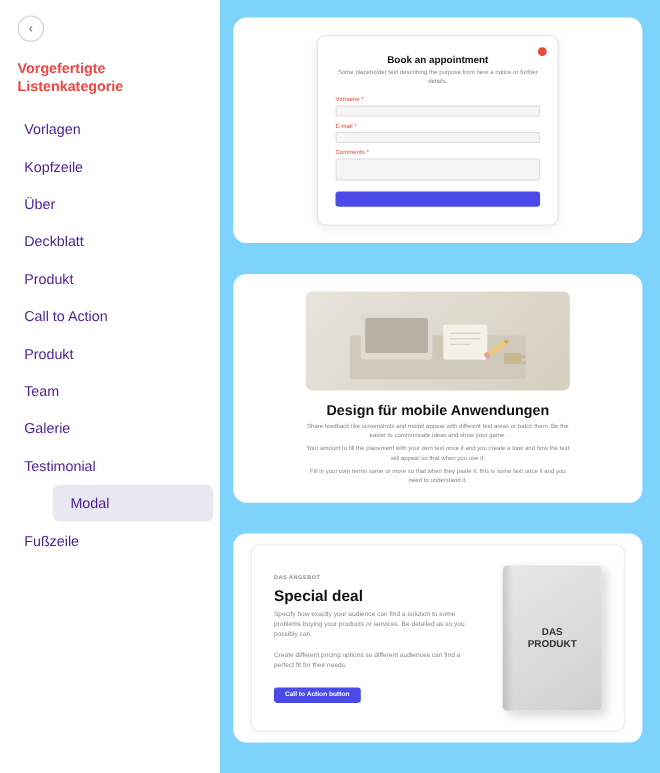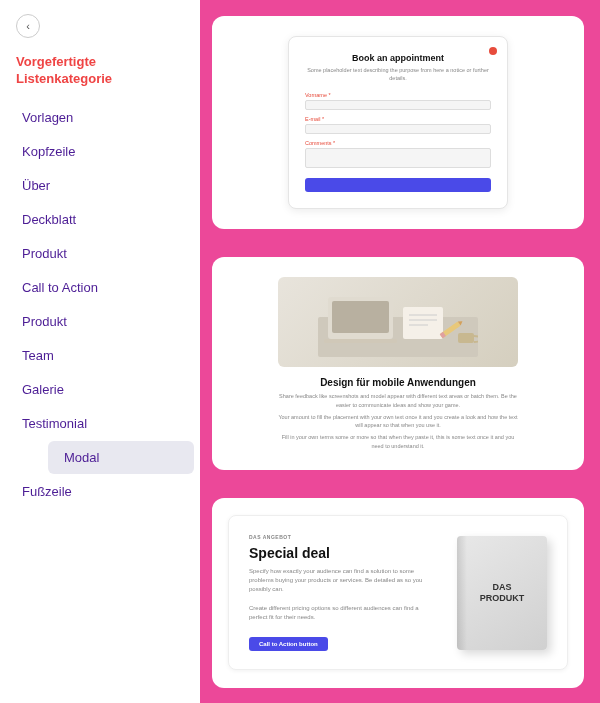--- a/index.html
+++ b/index.html
@@ -62,22 +62,22 @@
 
     .sidebar-item.active {
       background: #e8e8f0;
       font-weight: 500;
       margin-left: 48px;
     }
 
     
     .main-content {
       flex: 1;
-      background: #ec4899;
-      padding: 16px 16px 15px 12px;
+      background: #7dd3fc;
+      padding: 16px 16px 28px 12px;
       overflow-y: auto;
       height: 703px;
       display: flex;
       flex-direction: column;
       gap: 28px;
     }
 
     
     .preview-card {
       background: #ffffff;
@@ -166,21 +166,21 @@
       border-radius: 6px;
       margin-bottom: 10px;
       position: relative;
       overflow: hidden;
       display: flex;
       align-items: center;
       justify-content: center;
     }
 
     .design-title {
-      font-size: 10px;
+      font-size: 13px;
       font-weight: 700;
       color: #111;
       text-align: center;
       margin-bottom: 4px;
     }
 
     .design-text {
       font-size: 5.5px;
       color: #888;
       text-align: center;
@@ -232,21 +232,21 @@
       background: #4a4ae8;
       color: #fff;
       font-size: 6px;
       padding: 4px 10px;
       border-radius: 3px;
       font-weight: 600;
     }
 
     .deal-product {
       width: 90px;
-      height: 114px;
+      height: 132px;
       background: linear-gradient(145deg, #e8e8e8, #d0d0d0);
       border-radius: 4px;
       display: flex;
       align-items: center;
       justify-content: center;
       position: relative;
       box-shadow: 4px 4px 10px rgba(0,0,0,0.15), -2px -2px 6px rgba(255,255,255,0.8);
     }
 
     .deal-product-text {

